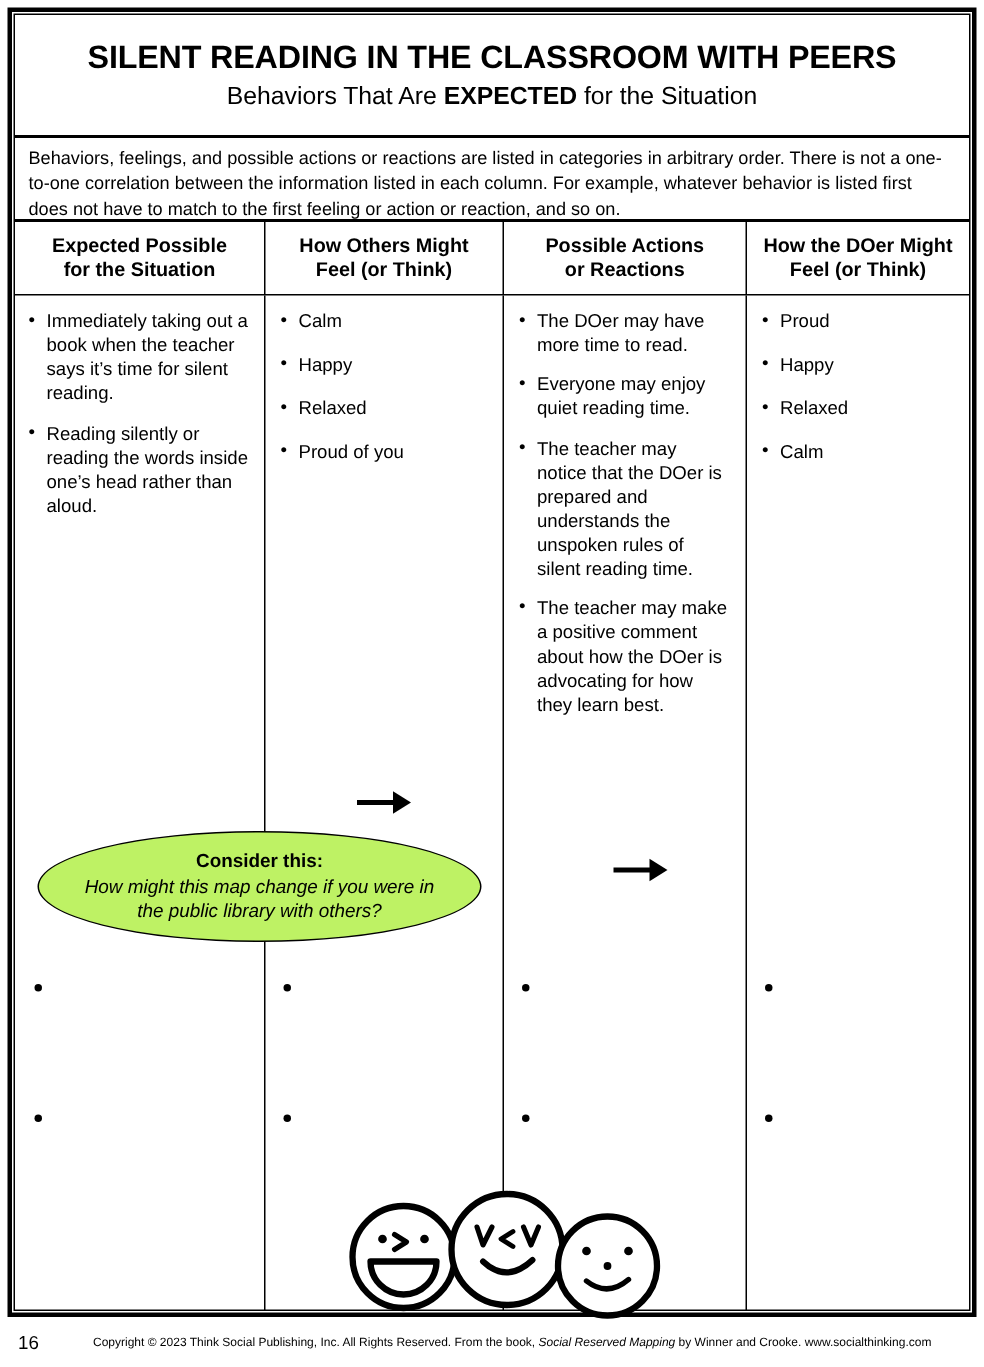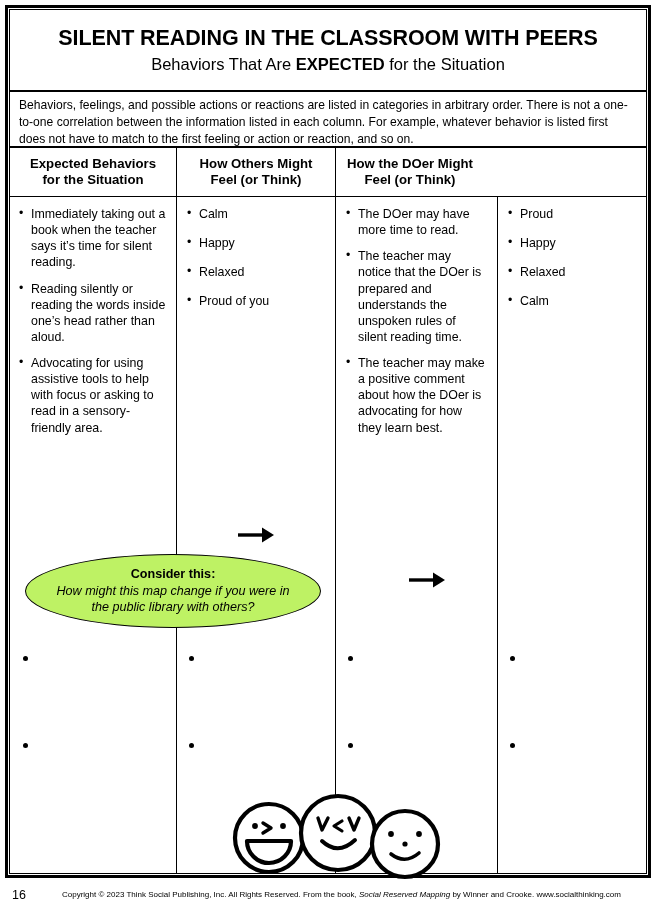--- a/index.html
+++ b/index.html
@@ -233,62 +233,68 @@
     <div id="subtitle"><span>Behaviors That Are </span><b>EXPECTED</b><span> for the Situation</span></div>
   </div>
 
   <div id="instructions">Behaviors, feelings, and possible actions or reactions are listed in categories in arbitrary order. There is not a one-to-one correlation between the information listed in each column. For example, whatever behavior is listed first does not have to match to the first feeling or action or reaction, and so on.</div>
 
   <div id="table-area">
 
     <div id="header-row">
       <div class="col-header" style="width:166px;">
         <div>
-          <div>Expected Behaviors</div>
+          <div>Expected Possible</div>
           <div>for the Situation</div>
         </div>
       </div>
       <div class="col-header" style="width:159px;">
         <div>
           <div>How Others Might</div>
           <div>Feel (or Think)</div>
         </div>
       </div>
+      <div class="col-header" style="width:162px;">
+        <div>
+          <div>Possible Actions</div>
+          <div>or Reactions</div>
+        </div>
+      </div>
       <div class="col-header" style="width:149px;">
         <div>
           <div>How the DOer Might</div>
           <div>Feel (or Think)</div>
         </div>
       </div>
     </div>
 
     <div class="col-sep" style="left:166px;"></div>
     <div class="col-sep" style="left:325px;"></div>
     <div class="col-sep" style="left:487px;"></div>
 
     <div class="col-body" style="left:0px; width:166px;">
       <ul class="bullets">
         <li>Immediately taking out a book when the teacher says it’s time for silent reading.</li>
         <li>Reading silently or reading the words inside one’s head rather than aloud.</li>
-        <li>Advocating for using assistive tools to help with focus or asking to read in a sensory-friendly area.</li>
       </ul>
     </div>
 
     <div class="col-body" style="left:166px; width:159px; padding-left:11px;">
       <ul class="bullets">
         <li style="margin-bottom:13px;">Calm</li>
         <li style="margin-bottom:13px;">Happy</li>
         <li style="margin-bottom:13px;">Relaxed</li>
         <li style="margin-bottom:13px;">Proud of you</li>
       </ul>
     </div>
 
     <div class="col-body" style="left:325px; width:162px; padding-left:11px;">
       <ul class="bullets">
         <li>The DOer may have more time to read.</li>
+        <li>Everyone may enjoy quiet reading time.</li>
         <li>The teacher may notice that the DOer is prepared and understands the unspoken rules of silent reading time.</li>
         <li>The teacher may make a positive comment about how the DOer is advocating for how they learn best.</li>
       </ul>
     </div>
 
     <div class="col-body" style="left:487px; width:149px; padding-left:11px;">
       <ul class="bullets">
         <li style="margin-bottom:13px;">Proud</li>
         <li style="margin-bottom:13px;">Happy</li>
         <li style="margin-bottom:13px;">Relaxed</li>

